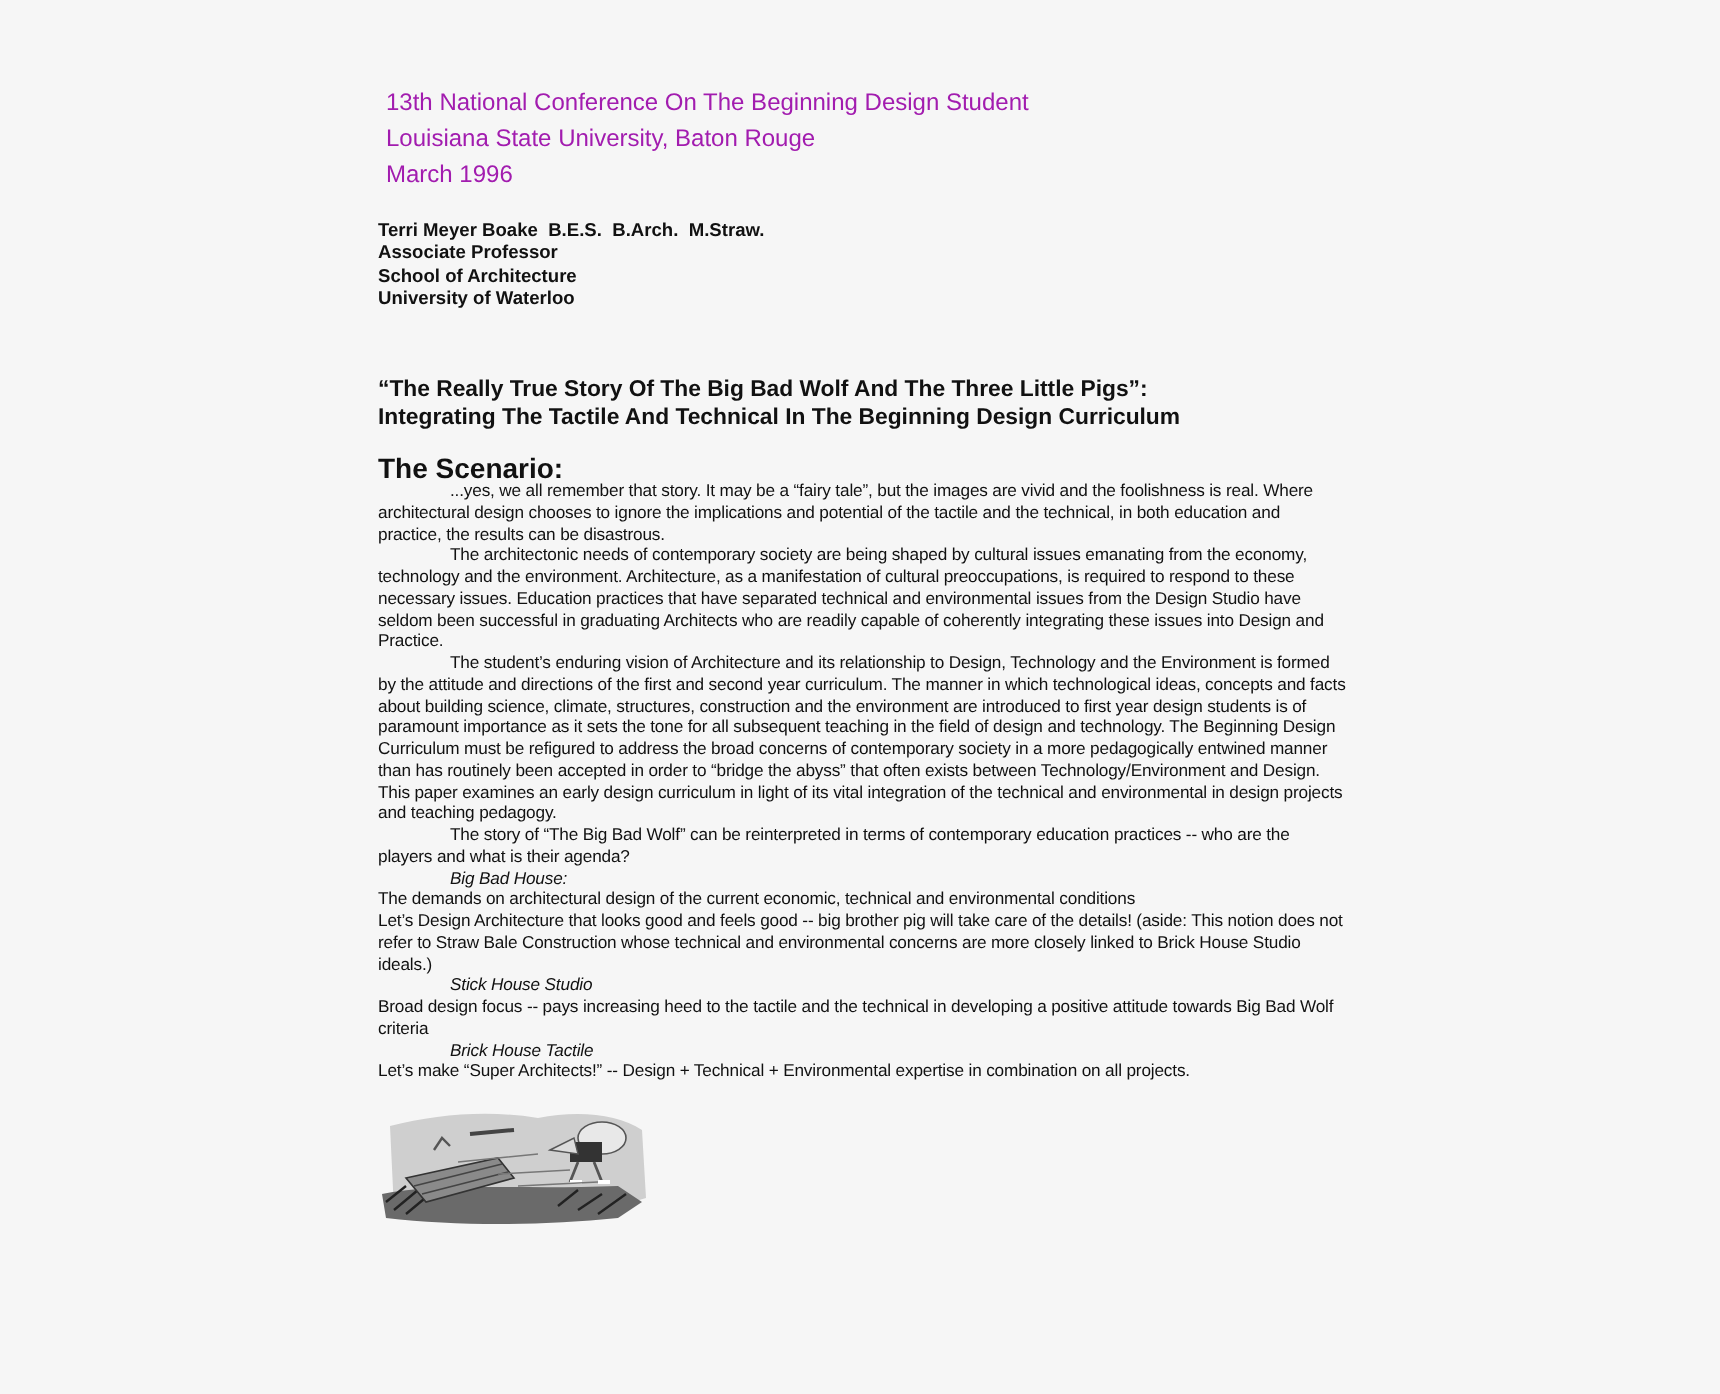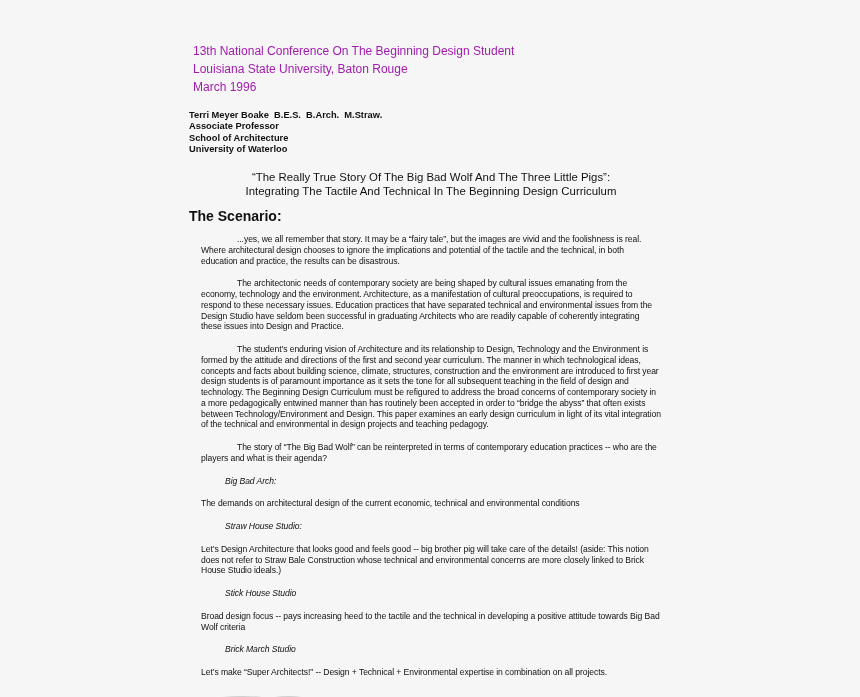--- a/index.html
+++ b/index.html
@@ -28,41 +28,40 @@
       margin: 4px;
     }
     .conf-header div { white-space: nowrap; }
     .author-block {
       margin-top: 14px;
       font-weight: bold;
       font-size: 9.3px;
       line-height: 11.3px;
     }
     .paper-title {
-      margin-top: 15px;
-      font-weight: normal;
+      margin-top: 33px;
+      font-weight: bold;
       font-size: 11.4px;
       line-height: 14px;
       white-space: nowrap;
-      text-align: center;
     }
     .section-heading {
       font-weight: bold;
       font-size: 14px;
       line-height: 11px;
     }
     .scenario-heading { margin-top: 13px; }
     .cast-heading { margin-top: 11px; }
     .body-text {
       font-size: 8.6px;
       line-height: 10.75px;
       letter-spacing: -0.08px;
       text-align: left;
     }
-    .para { margin: 12px; }
+    .para { margin: 0; }
     .para.indent { text-indent: 36px; }
     .role-name {
       font-style: italic;
       padding-left: 36px;
       font-size: 8.6px;
       line-height: 10.75px;
     }
     .illustration {
       margin-top: 10px;
       width: 137px;
@@ -97,27 +96,26 @@
 
   <div class="section-heading scenario-heading">The Scenario:</div>
   <div class="body-text">
     <p class="para indent">...yes, we all remember that story.  It may be a “fairy tale”, but the images are vivid and the foolishness is real.  Where architectural design chooses to ignore the implications and potential of the tactile and the technical, in both education and practice, the results can be disastrous.</p>
     <p class="para indent">The architectonic needs of contemporary society are being shaped by cultural issues emanating from the economy, technology and the environment.  Architecture, as a manifestation of cultural preoccupations, is required to respond to these necessary issues.  Education practices that have separated technical and environmental issues from the Design Studio have seldom been successful in graduating Architects who are readily capable of coherently integrating these issues into Design and Practice.</p>
     <p class="para indent">The student’s enduring vision of Architecture and its relationship to Design, Technology and the Environment is formed by the attitude and directions of the first and second year curriculum.  The manner in which technological ideas, concepts and facts about building science, climate, structures, construction and the environment are introduced to first year design students is of paramount importance as it sets the tone for all subsequent teaching in the field of design and technology.  The Beginning Design Curriculum must be refigured to address the broad concerns of contemporary society in a more pedagogically entwined manner than has routinely been accepted in order to “bridge the abyss” that often exists between Technology/Environment and Design.  This paper examines an early design curriculum in light of its vital integration of the technical and environmental in design projects and teaching pedagogy.</p>
     <p class="para indent">The story of “The Big Bad Wolf” can be reinterpreted in terms of contemporary education practices -- who are the players and what is their agenda?</p>
   </div>
 
   <div class="body-text">
-    <div class="role-name">Big Bad Arch:</div>
+    <div class="role-name">Big Bad House:</div>
     <p class="para">The demands on architectural design of the current economic, technical and environmental conditions</p>
-    <div class="role-name">Straw House Studio:</div>
     <p class="para">Let’s Design Architecture that looks good and feels good -- big brother pig will take care of the details!  (aside: This notion does not refer to Straw Bale Construction whose technical and environmental concerns are more closely linked to Brick House Studio ideals.)</p>
     <div class="role-name">Stick House Studio</div>
     <p class="para">Broad design focus -- pays increasing heed to the tactile and the technical in developing a positive attitude towards Big Bad Wolf criteria</p>
-    <div class="role-name">Brick March Studio</div>
+    <div class="role-name">Brick House Tactile</div>
     <p class="para">Let’s make “Super Architects!” -- Design + Technical + Environmental expertise in combination on all projects.</p>
   </div>
 
   <div class="illustration">
     <svg width="137" height="64" viewBox="0 0 137 64" xmlns="http://www.w3.org/2000/svg">
 
       <path d="M6 12 C 30 6, 55 4, 80 8 C 100 4, 120 6, 132 14 L 134 48 C 110 56, 60 58, 8 54 Z" fill="#cfcfcf"></path>
 
       <path d="M2 46 C 30 40, 70 44, 120 42 L 132 50 L 120 58 C 80 62, 40 62, 4 58 Z" fill="#6a6a6a"></path>
       <path d="M4 50 L 14 42 M8 54 L 20 44 M14 56 L 26 46 M90 52 L 100 44 M100 54 L 112 46 M110 56 L 124 46" stroke="#222" stroke-width="1.2"></path>

